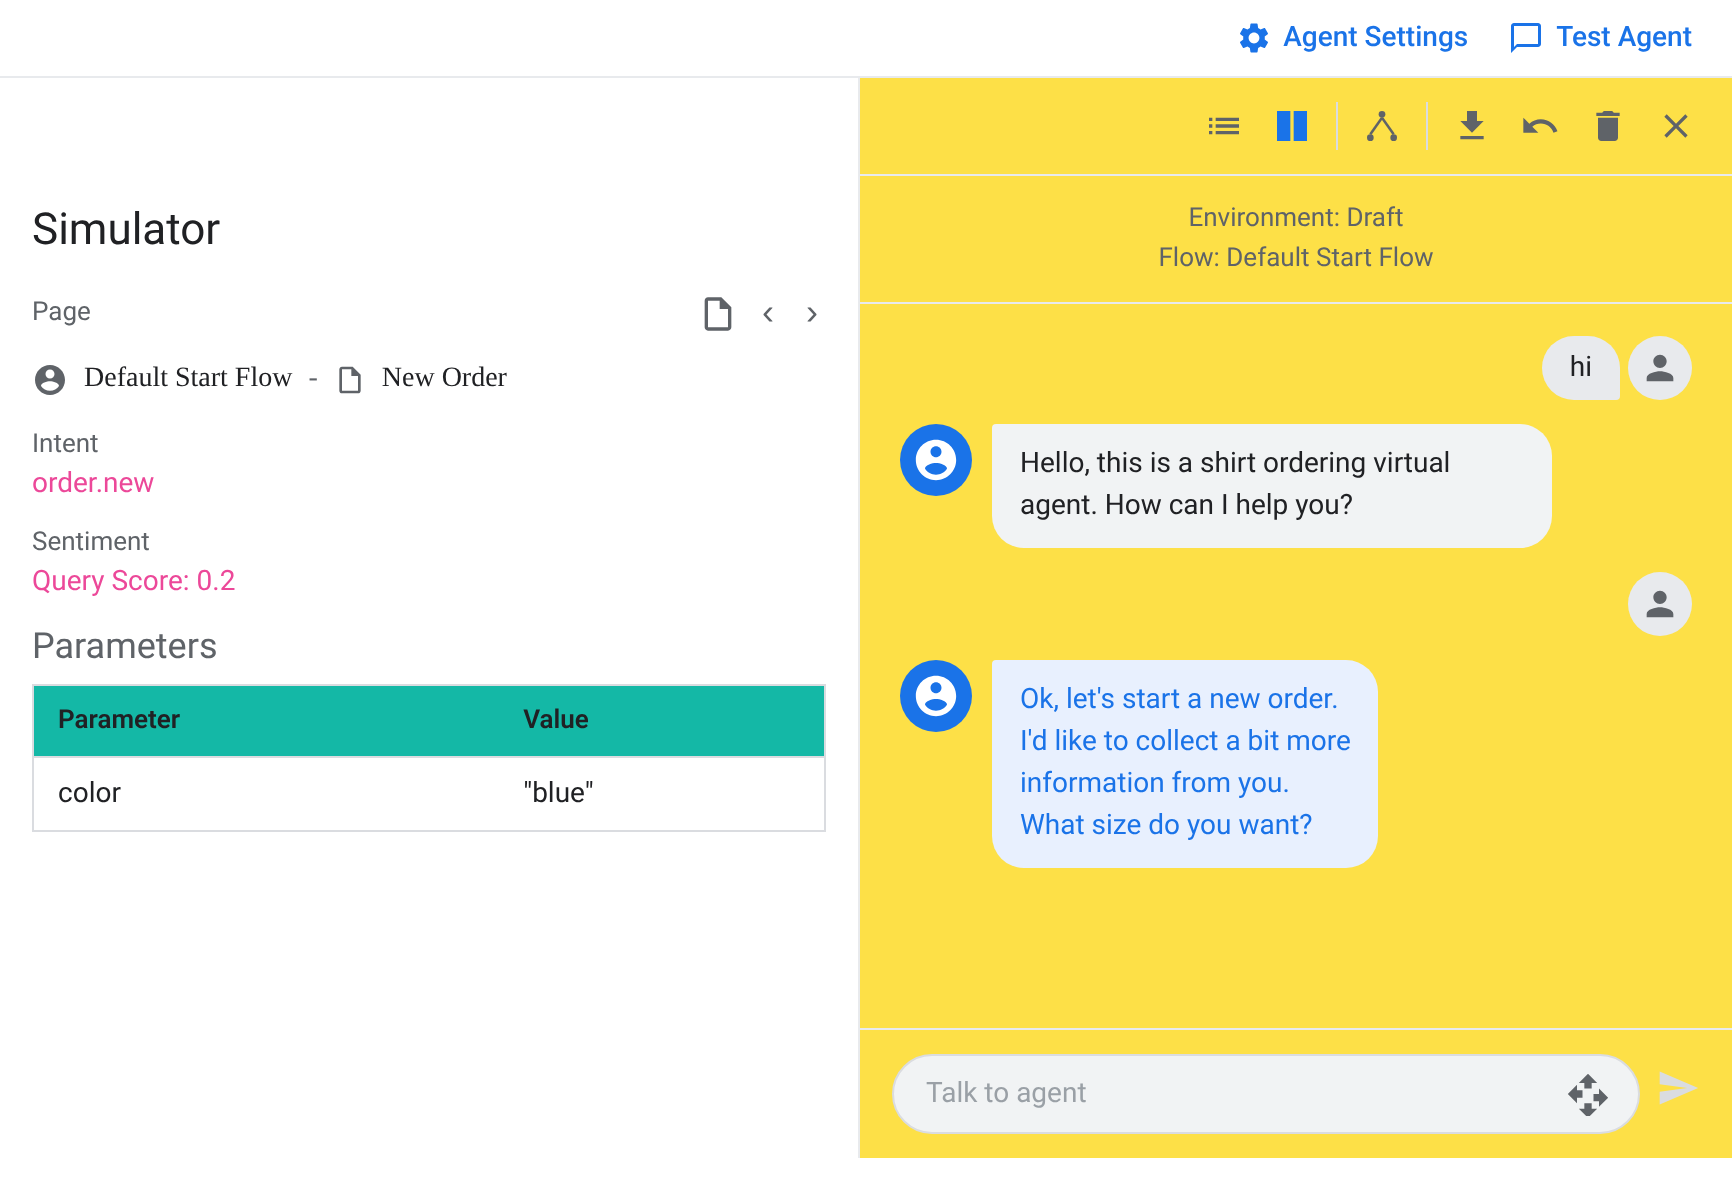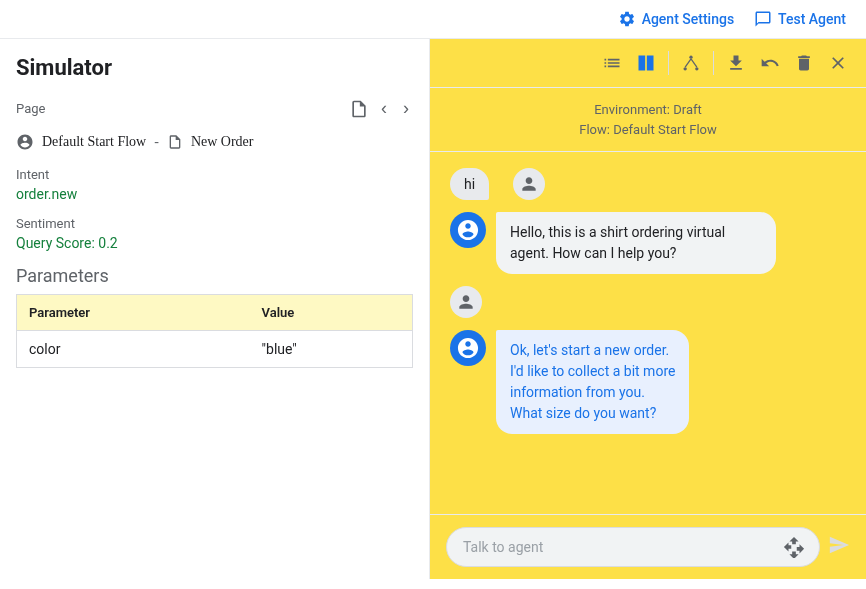--- a/index.html
+++ b/index.html
@@ -42,22 +42,23 @@
 
     
     .left-panel {
       width: 430px;
       border-right: 1px solid #e8eaed;
       padding: 16px;
       overflow-y: auto;
     }
     .left-panel h1 {
       font-size: 22px;
-      font-weight: 700;
+      font-weight: 400;
       margin-bottom: 16px;
+      margin-top: 48px;
     }
 
     .page-section {
       display: flex;
       align-items: center;
       justify-content: space-between;
       margin-bottom: 12px;
     }
     .page-label {
       font-size: 13px;
@@ -90,21 +91,21 @@
       color: #5f6368;
     }
 
     .section-title {
       font-size: 13px;
       color: #5f6368;
       margin-bottom: 4px;
     }
     .section-value {
       font-size: 14px;
-      color: #15803d;
+      color: #ec4899;
       margin-bottom: 14px;
     }
 
     
     .params-title {
       font-size: 18px;
       color: #5f6368;
       margin-bottom: 8px;
     }
     .params-table {
@@ -112,21 +113,21 @@
       border: 1px solid #dadce0;
       border-radius: 4px;
       border-collapse: collapse;
     }
     .params-table th {
       text-align: left;
       padding: 10px 12px;
       font-size: 13px;
       font-weight: 600;
       color: #202124;
-      background: #fef9c3;
+      background: #14b8a6;
       border-bottom: 1px solid #dadce0;
     }
     .params-table td {
       padding: 10px 12px;
       font-size: 14px;
       color: #202124;
     }
     .params-table tr:last-child td {
       border-bottom: none;
     }
@@ -154,22 +155,23 @@
       overflow-y: auto;
       padding: 16px 20px;
       display: flex;
       flex-direction: column;
       gap: 12px;
     }
 
     
     .user-message {
       display: flex;
-      align-items: center;
-      gap: 24px;
+      justify-content: flex-end;
+      align-items: center;
+      gap: 4px;
     }
     .user-bubble {
       background: #e8eaed;
       border-radius: 16px 16px 2px 16px;
       padding: 8px 14px;
       font-size: 14px;
       color: #202124;
       max-width: 260px;
     }
     .user-avatar {

